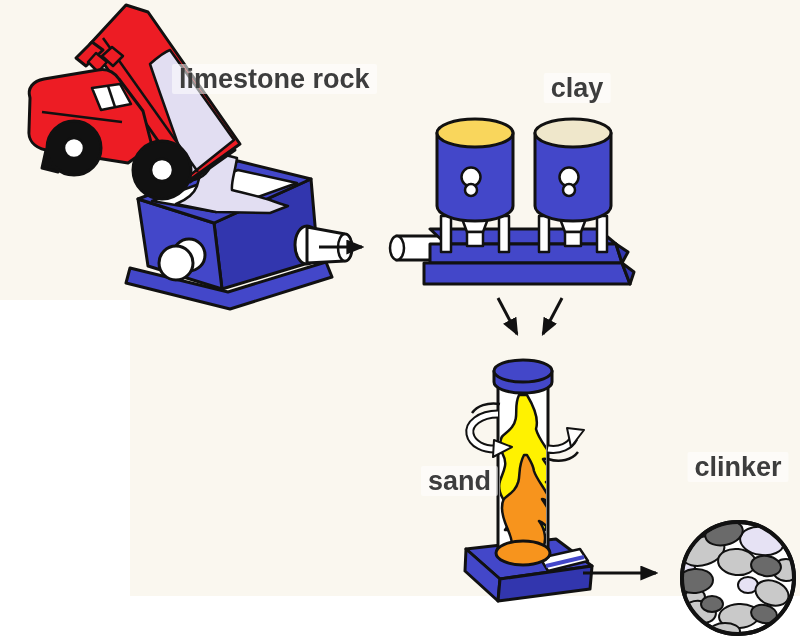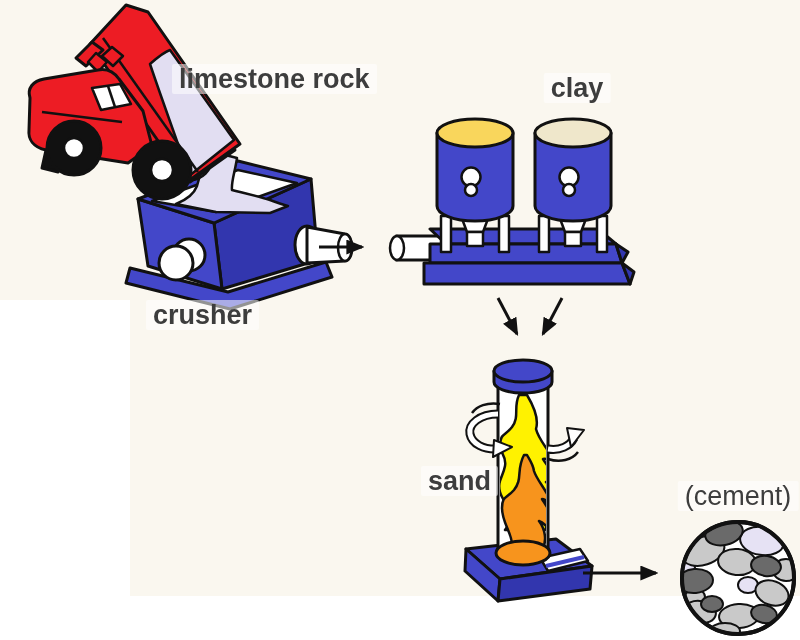--- a/index.html
+++ b/index.html
@@ -208,16 +208,15 @@
   <g stroke="#111" stroke-width="3" fill="none">
     <line x1="319" y1="247" x2="362" y2="247" marker-end="url(#ah)"></line>
     <line x1="498" y1="298" x2="517" y2="334" marker-end="url(#ah)"></line>
     <line x1="562" y1="298" x2="543" y2="334" marker-end="url(#ah)"></line>
     <line x1="583" y1="573" x2="656" y2="573" marker-end="url(#ah)"></line>
   </g>
 </svg>
 
 <div class="lbl bold" style="left:172px;top:64px;">limestone rock</div>
 <div class="lbl bold center" style="left:577px;top:73px;text-align:center;">clay</div>
-<div class="lbl bold" style="left:146px;top:300px;">crusher</div>
 <div class="lbl bold" style="left:421px;top:466px;">sand</div>
-<div class="lbl center" style="left:738px;top:481px;">(cement)</div>
+<div class="lbl bold center" style="left:738px;top:452px;">clinker</div>
 </div>
 
 </body></html>

